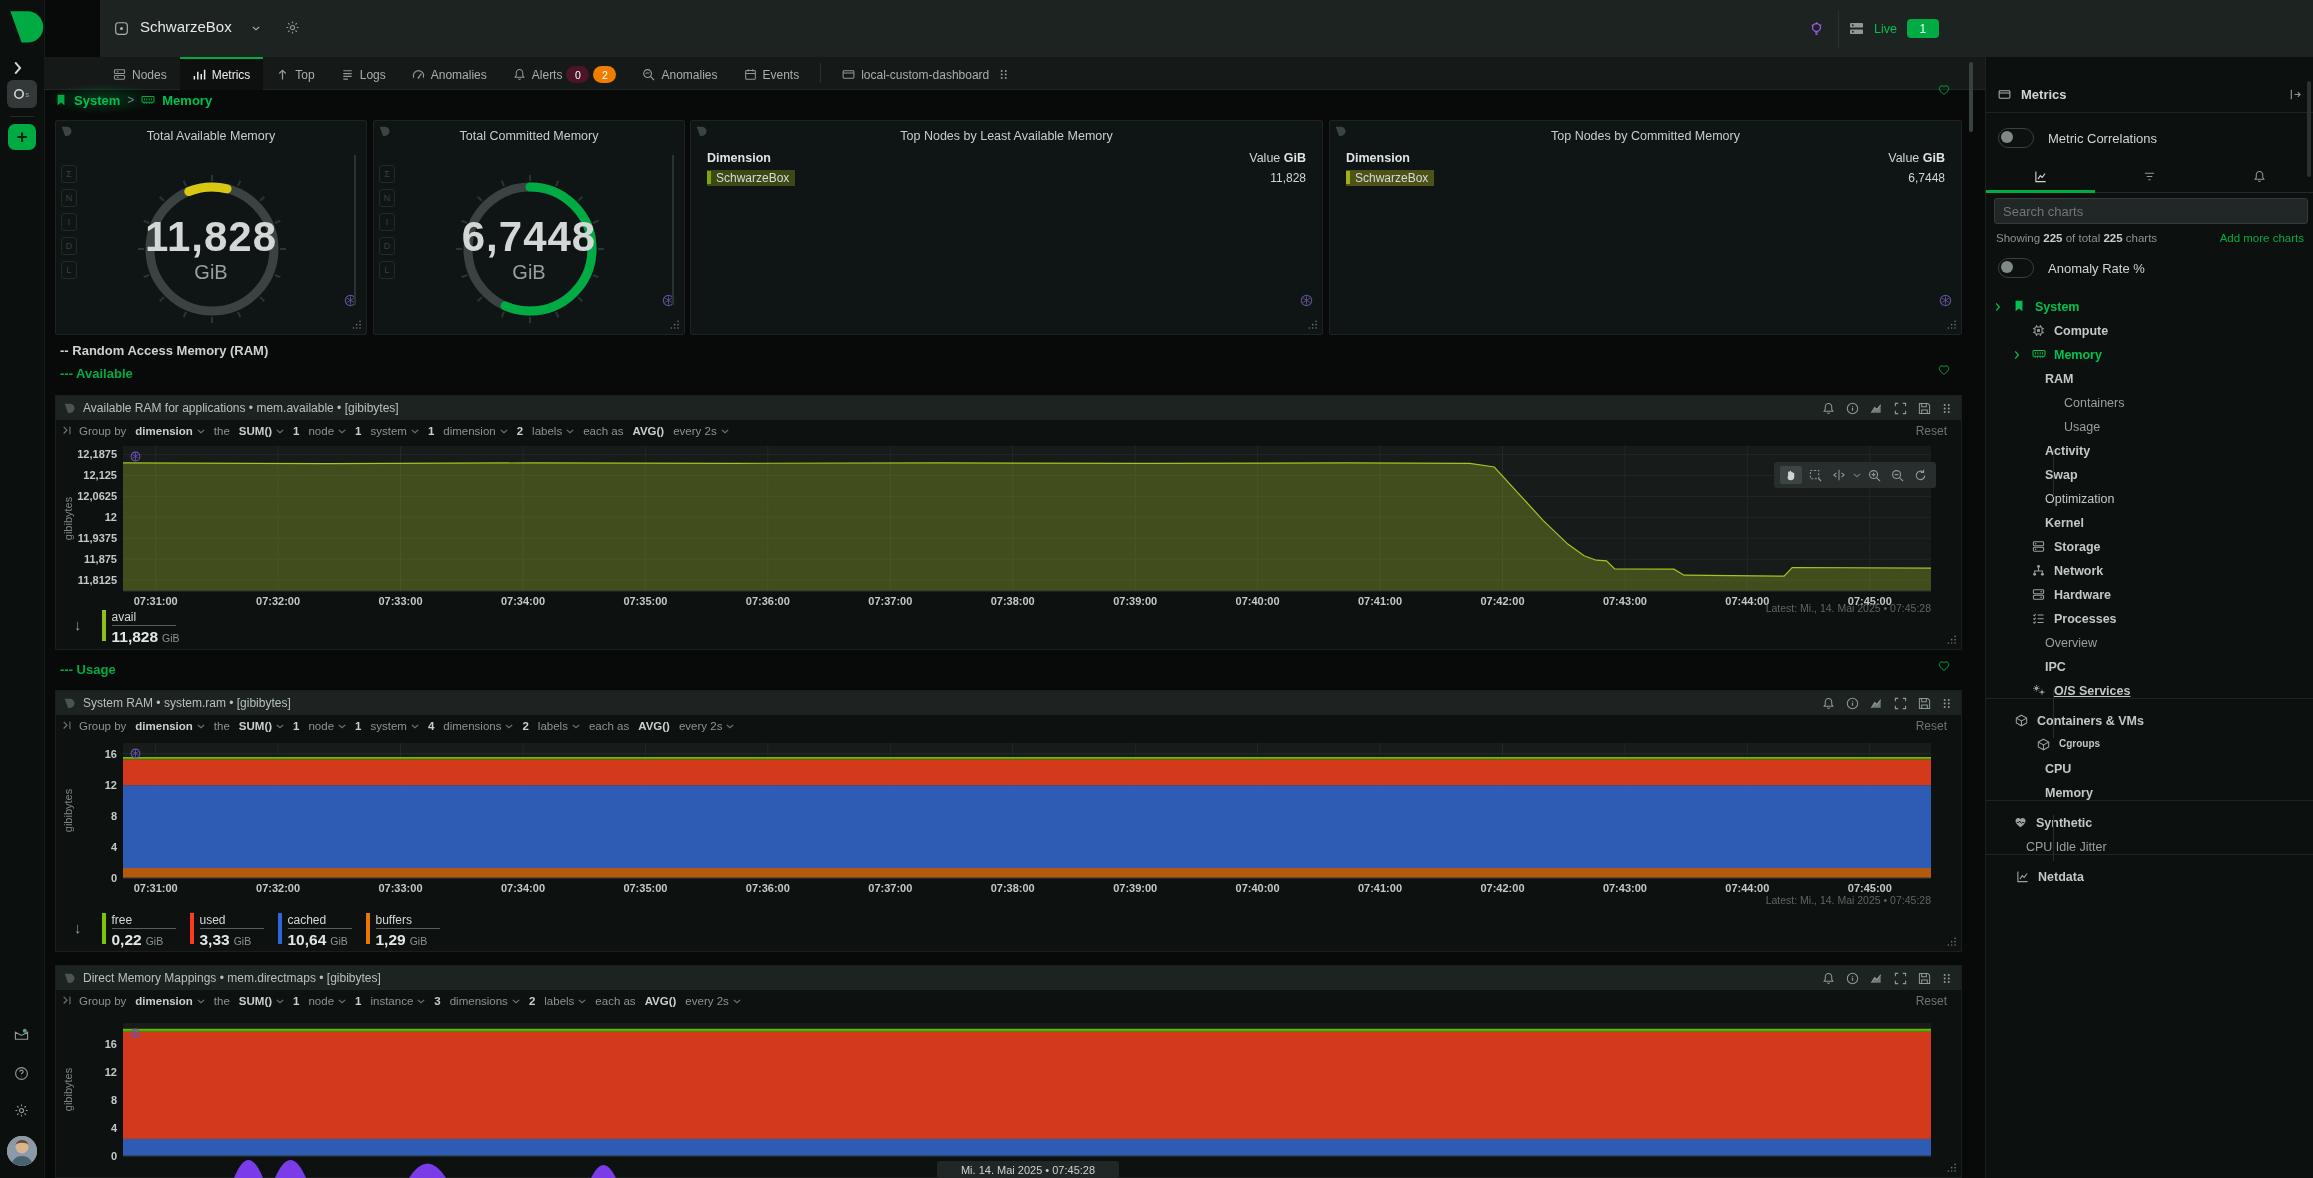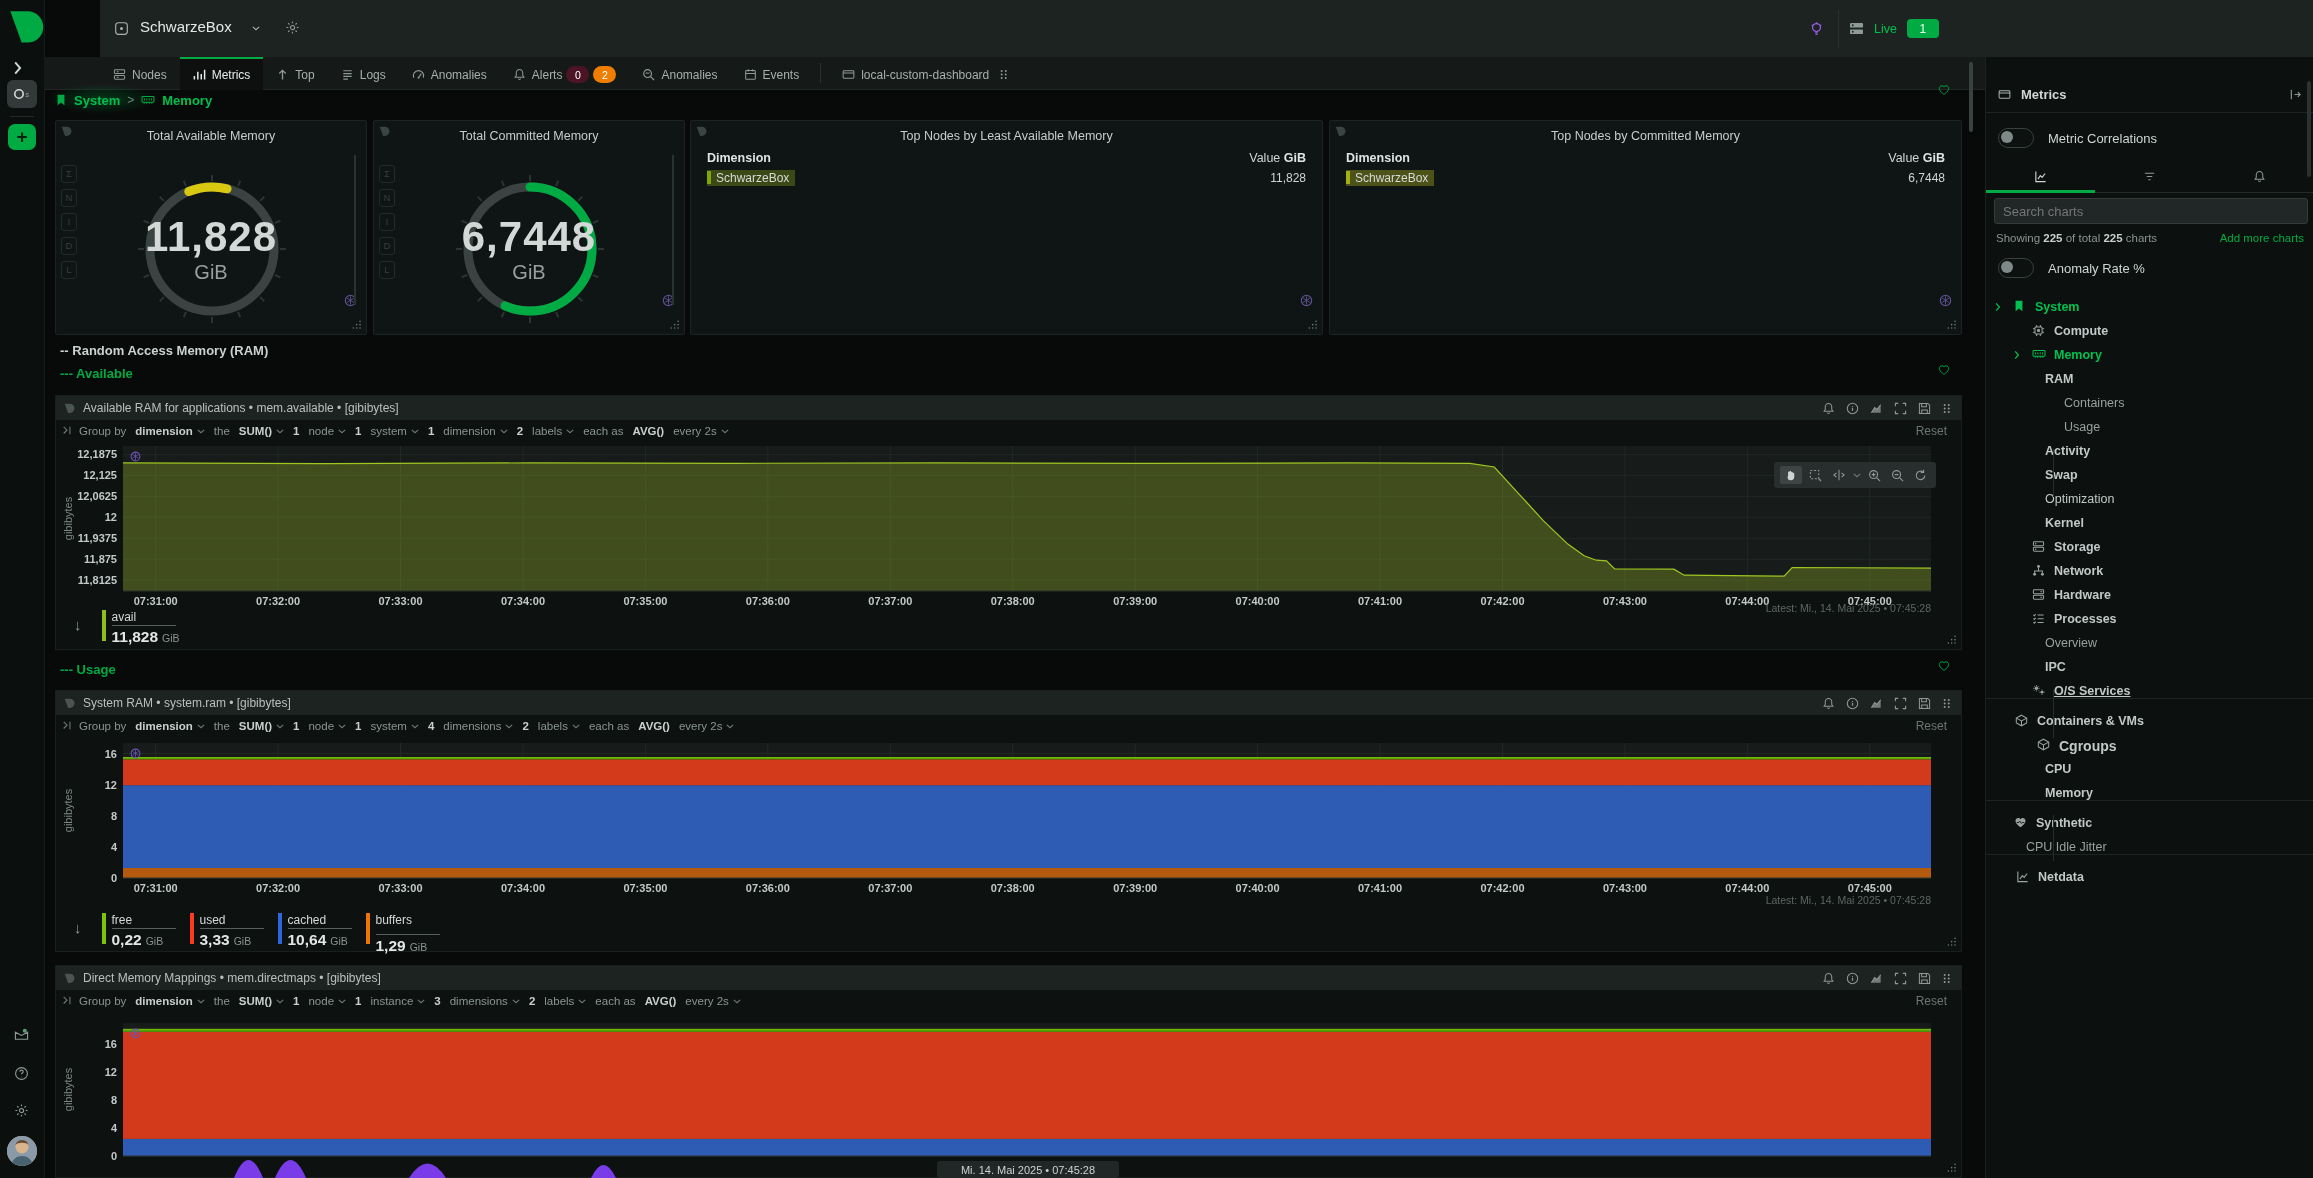--- a/index.html
+++ b/index.html
@@ -920,21 +920,21 @@
             <div style="font-size: 12px; color: rgb(212, 217, 216); border-bottom: 1px solid rgb(86, 95, 93); width: 64px; padding-bottom: 1px;">cached</div>
             <div style="display: flex; align-items: baseline; gap: 4px; margin-top: 2px;">
               <div style="font-size: 15.5px; font-weight: bold; color: rgb(226, 230, 229);">10,64</div>
               <div style="font-size: 10.5px; color: rgb(138, 147, 145);">GiB</div>
             </div>
           </div>
         </div>
         <div style="display: flex; margin-right: 14px;">
           <div style="width: 4px; height: 31px; background: rgb(238, 117, 2); margin-right: 6px;"></div>
           <div style="">
-            <div style="font-size: 12px; color: rgb(212, 217, 216); border-bottom: 1px solid rgb(86, 95, 93); width: 64px; padding-bottom: 7px;">buffers</div>
+            <div style="font-size: 12px; color: rgb(212, 217, 216); border-bottom: 1px solid rgb(86, 95, 93); width: 64px; padding-bottom: 1px;">buffers</div>
             <div style="display: flex; align-items: baseline; gap: 4px; margin-top: 2px;">
               <div style="font-size: 15.5px; font-weight: bold; color: rgb(226, 230, 229);">1,29</div>
               <div style="font-size: 10.5px; color: rgb(138, 147, 145);">GiB</div>
             </div>
           </div>
         </div>
       </div>
       <div class="ic" style="position: absolute; display: flex; align-items: center; justify-content: center; line-height: 0; right: 4px; bottom: 4px; color: rgb(111, 120, 118);">
         <svg viewBox="0 0 14 14" width="11" height="11">
           <g fill="currentColor">
@@ -1324,21 +1324,21 @@
         </div>
         <div class="" style="position: absolute; left: 51px; top: 4px; font-size: 12.5px; color: rgb(194, 200, 199); font-weight: bold;">Containers &amp; VMs</div>
       </div>
       <div class="treerow abs" style="position: absolute; left: 0px; top: 677px; right: 0px;">
         <div class="ic" style="position: absolute; display: flex; align-items: center; justify-content: center; line-height: 0; left: 51px; top: 4px; color: rgb(154, 163, 161);">
           <svg viewBox="0 0 14 14" width="13" height="13">
             <path d="M7 1.3 12.6 4.4v5.2L7 12.7 1.4 9.6V4.4z" fill="none" stroke="currentColor" stroke-width="1.1"></path>
             <path d="M1.4 4.4 7 7.5l5.6-3.1M7 7.5v5.2" fill="none" stroke="currentColor" stroke-width="1.1"></path>
           </svg>
         </div>
-        <div class="" style="position: absolute; left: 73px; top: 4px; font-size: 14px; color: rgb(194, 200, 199); font-weight: bold;">Cgroups</div>
+        <div class="" style="position: absolute; left: 73px; top: 4px; font-size: 10px; color: rgb(194, 200, 199); font-weight: bold;">Cgroups</div>
       </div>
       <div class="treerow abs" style="position: absolute; left: 0px; top: 701px; right: 0px;">
         <div class="" style="position: absolute; left: 59px; top: 4px; font-size: 12.5px; color: rgb(194, 200, 199); font-weight: bold;">CPU</div>
       </div>
       <div class="treerow abs" style="position: absolute; left: 0px; top: 725px; right: 0px;">
         <div class="" style="position: absolute; left: 59px; top: 4px; font-size: 12.5px; color: rgb(194, 200, 199); font-weight: bold;">Memory</div>
       </div>
       <div class="sdiv abs" style="position: absolute; top: 743px;"></div>
       <div class="treerow abs" style="position: absolute; left: 0px; top: 755px; right: 0px;">
         <div class="ic" style="position: absolute; display: flex; align-items: center; justify-content: center; line-height: 0; left: 28px; top: 4px; color: rgb(154, 163, 161);">

